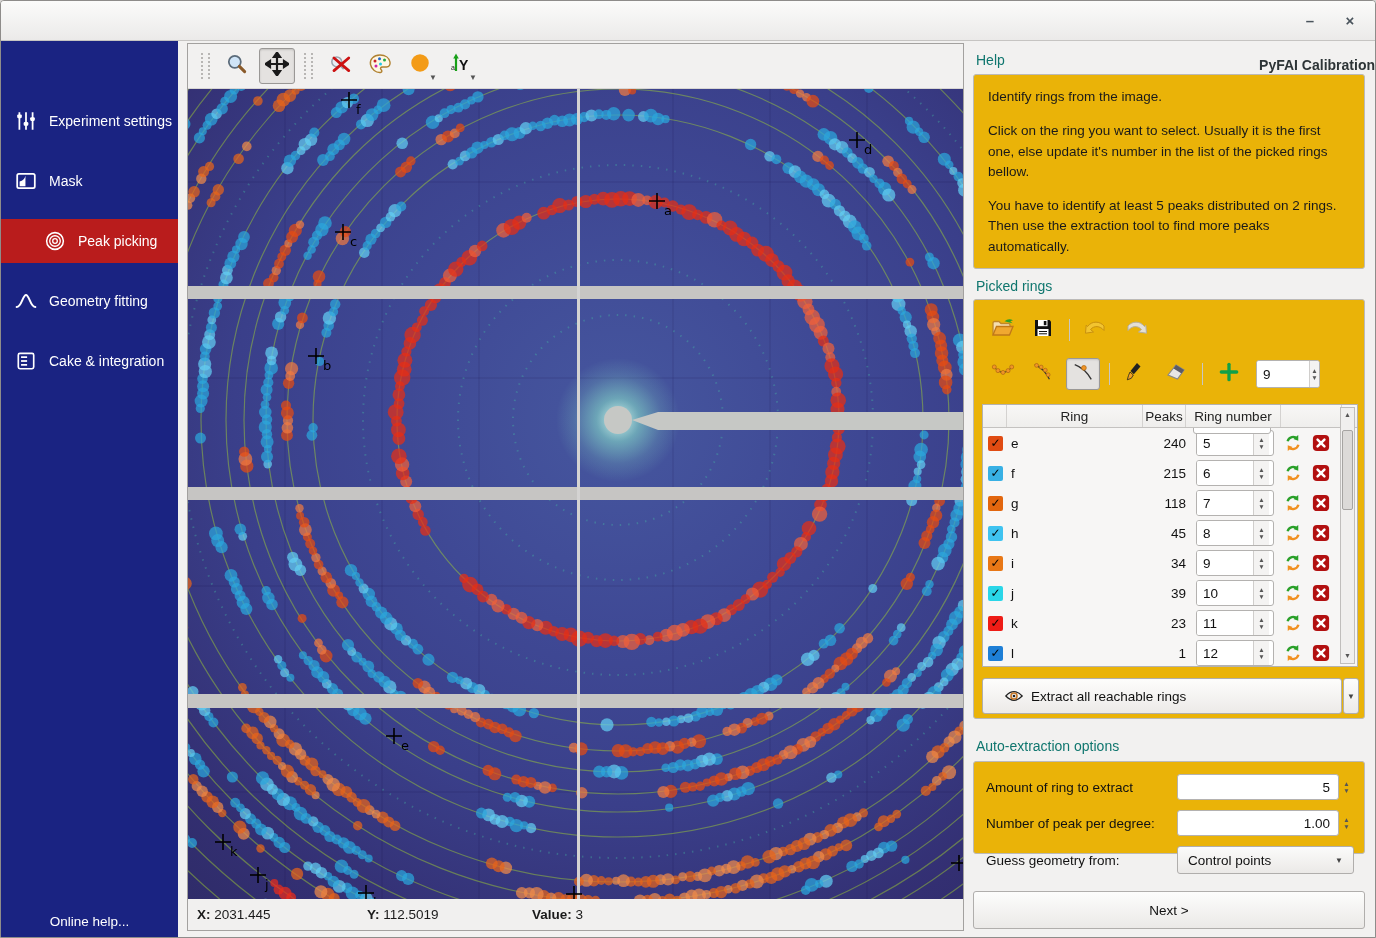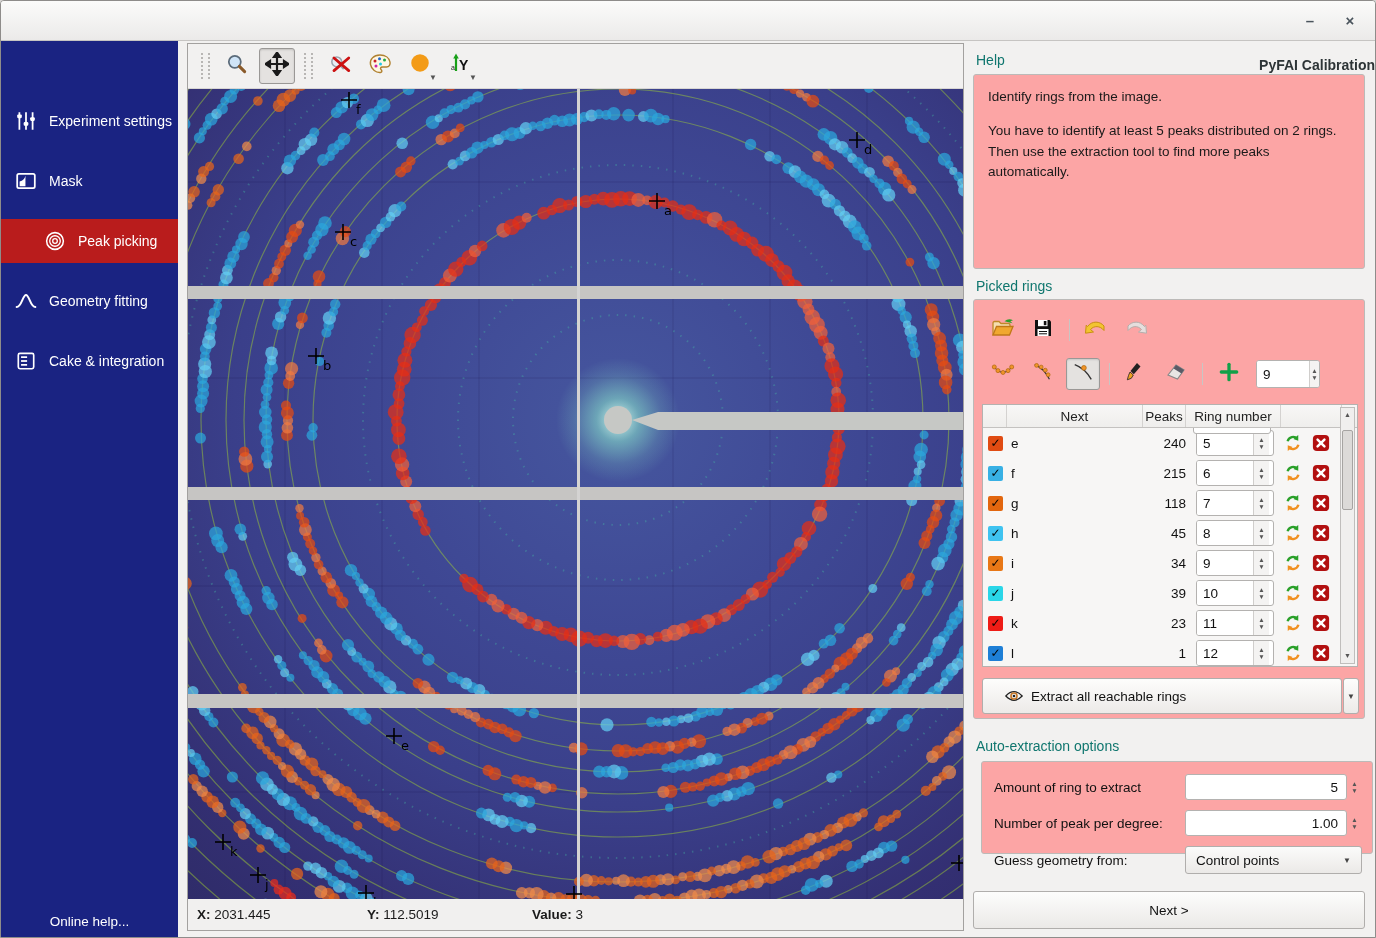--- a/index.html
+++ b/index.html
@@ -25,21 +25,21 @@
   .tbtn.active{background:#e4e2e0;border:1px solid #9a9896;box-shadow:inset 0 1px 2px rgba(0,0,0,.15);}
   .tbtn svg{width:24px;height:24px;}
   .tbtn .caret{position:absolute;right:0px;bottom:1px;font-size:8px;color:#555;line-height:8px;}
   .plot-image{position:relative;width:775px;height:810px;overflow:hidden;background:#3a3f8a;}
   .plot-image svg{display:block;}
   .plot-status{height:31px;display:flex;align-items:center;font-size:13.5px;color:#1a1a1a;background:#f1f0ef;}
   .plot-status b{font-weight:bold;}
   .st-x{margin-left:9px;width:170px;} .st-y{width:165px;} .st-v{}
   
   .rp-label{position:absolute;font-size:14px;color:#0f766e;}
-  .groupbox{position:absolute;background:#fca5a5;border:1px solid #bcbab8;border-radius:3px;box-sizing:border-box;}
+  .groupbox{position:absolute;background:#eab308;border:1px solid #bcbab8;border-radius:3px;box-sizing:border-box;}
   .help-box p{margin:0;padding:0 0 14px 0;font-size:13.5px;line-height:1.5;color:#1a1a1a;}
   .help-inner{padding:12px 14px;}
   
   .ptool{position:absolute;display:flex;align-items:center;gap:6px;}
   .pbtn{position:relative;width:32px;height:30px;display:flex;align-items:center;justify-content:center;border:1px solid transparent;border-radius:3px;}
   .pbtn svg{width:24px;height:22px;}
   .pbtn.active{background:#e4e2e0;border:1px solid #9a9896;box-shadow:inset 0 1px 2px rgba(0,0,0,.12);}
   .pbtn.disabled{opacity:.95;}
   .psep{width:1px;height:22px;background:#c8c6c4;margin:0 3px;}
   .spinbox{display:flex;align-items:stretch;height:26px;border:1px solid #b4b2b0;border-radius:3px;background:#fff;overflow:hidden;}
@@ -1358,20 +1358,21 @@
       <span class="st-x"><b>X:</b> <span>2031.445</span></span>
       <span class="st-y"><b>Y:</b> <span>112.5019</span></span>
       <span class="st-v"><b>Value:</b> <span>3</span></span>
     </div>
   </div>
 
   <div class="rp-label" style="left:975px;top:51px;">Help</div>
   <div class="groupbox help-box" style="left:972px;top:73px;width:392px;height:195px;">
     <div class="help-inner" id="help-paragraphs">
         <p>Identify rings from the image.</p>
+        <p>Click on the ring you want to select. Usually it is the first one, else update it's number in the list of the picked rings bellow.</p>
         <p>You have to identify at least 5 peaks distributed on 2 rings. Then use the extraction tool to find more peaks automatically.</p>
       </div>
   </div>
 
   <div class="rp-label" style="left:975px;top:277px;">Picked rings</div>
   <div class="groupbox" style="left:972px;top:298px;width:392px;height:420px;">
     <div class="ptool" style="left:12px;top:14px;" id="file-tools">
         <div class="pbtn">
       <span><svg viewBox="0 0 24 22">
               <path d="M2 18 L2 6 Q2 4.5 3.5 4.5 L8 4.5 L10 6.5 L17.5 6.5 Q19 6.5 19 8 L19 9.5" fill="#f5deb0" stroke="#c08828" stroke-width="1.3"></path>
@@ -1457,21 +1458,21 @@
     <input value="9" style="">
     <span class="spin-arrows">
             <i>▲</i>
             <i>▼</i>
           </span>
   </span>
       </div>
     <div class="rtable" style="left:8px;top:104px;width:376px;height:263px;">
       <div class="thead" id="table-head">
           <span style="width:24px;"></span>
-          <span style="width:136px;">Next</span>
+          <span style="width:136px;">Ring</span>
           <span style="width:43px;">Peaks</span>
           <span style="width:95px;">Ring number</span>
           <span style="width:61px;"></span>
         </div>
       <div class="tbody" id="table-body" style="height:240px;">
           <div style="position:absolute;left:210px;top:-20px;width:76px;height:24px;border:1px solid #b4b2b0;border-radius:3px;background:#fff;"></div>
           <div class="trow">
       <span class="cb" style="background:#e04b12;">✓</span>
       <span class="tname">e</span>
       <span class="tpeaks">240</span>
@@ -1733,21 +1734,21 @@
             <circle cx="11" cy="8" r="3.7" fill="none" stroke="#c87828" stroke-width="2"></circle>
             <circle cx="11" cy="8" r="1.6" fill="#222"></circle>
           </svg>
         </span>
       <span>Extract all reachable rings</span>
     </div>
     <div class="extract-dd" style="left:369px;top:378px;width:16px;height:36px;line-height:36px;">▼</div>
   </div>
 
   <div class="rp-label" style="left:975px;top:737px;">Auto-extraction options</div>
-  <div class="groupbox" style="left:972px;top:760px;width:392px;height:93px;margin-left:8px;">
+  <div class="groupbox" style="left:972px;top:760px;width:392px;height:93px;">
     <div class="ax-row" style="left:12px;top:12px;width:368px;">
       <span class="ax-label">Amount of ring to extract</span>
       <span class="ax-spin">
         <span class="ax-box" style="width:162px;">5</span>
         <span class="ax-arrows">
             <i>▲</i>
             <i>▼</i>
           </span>
       </span>
     </div>

